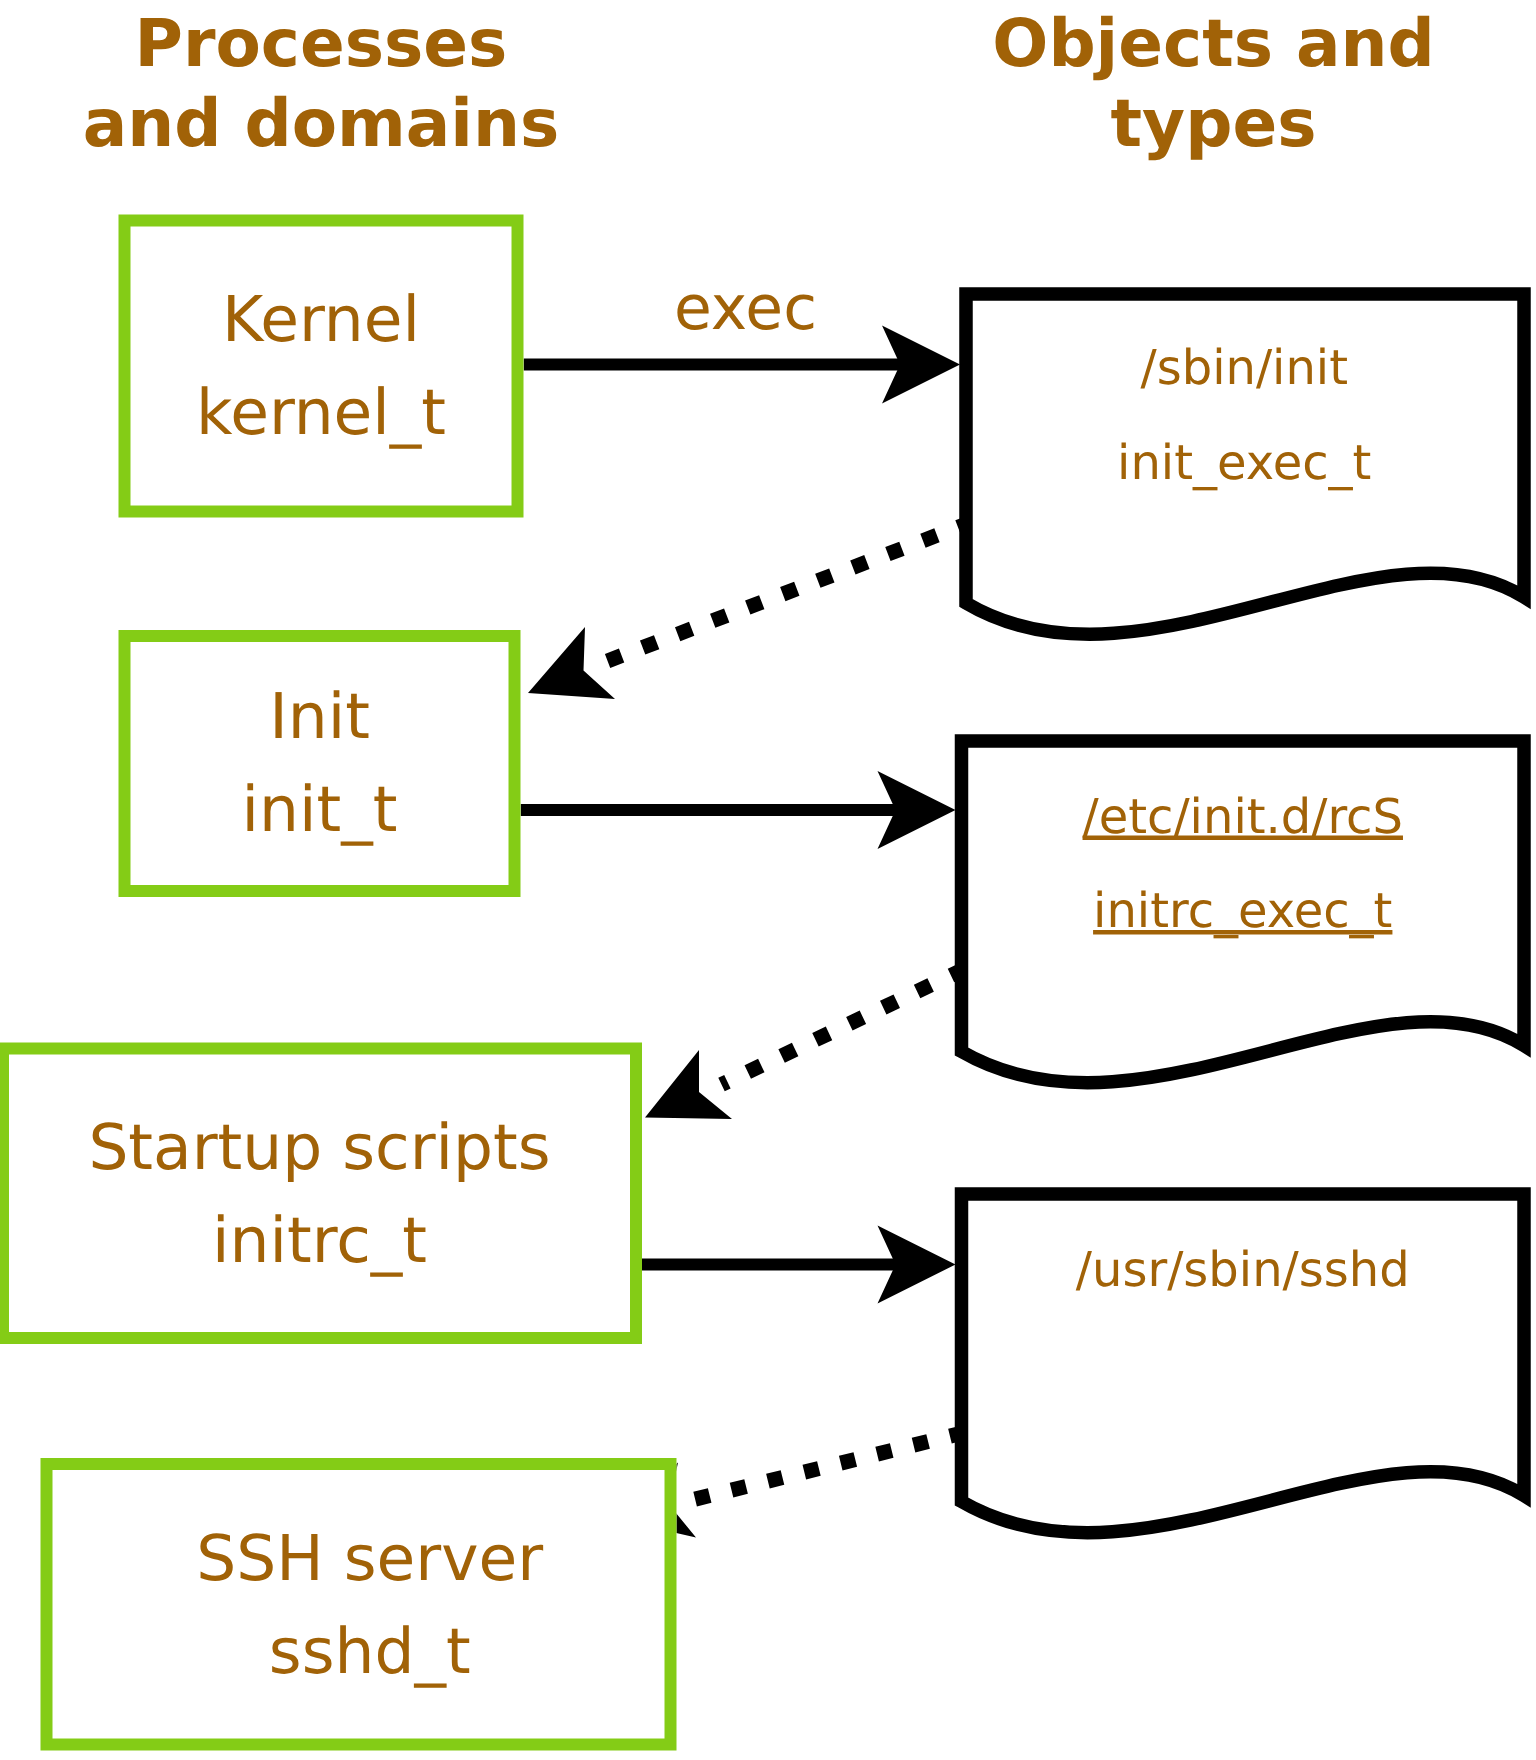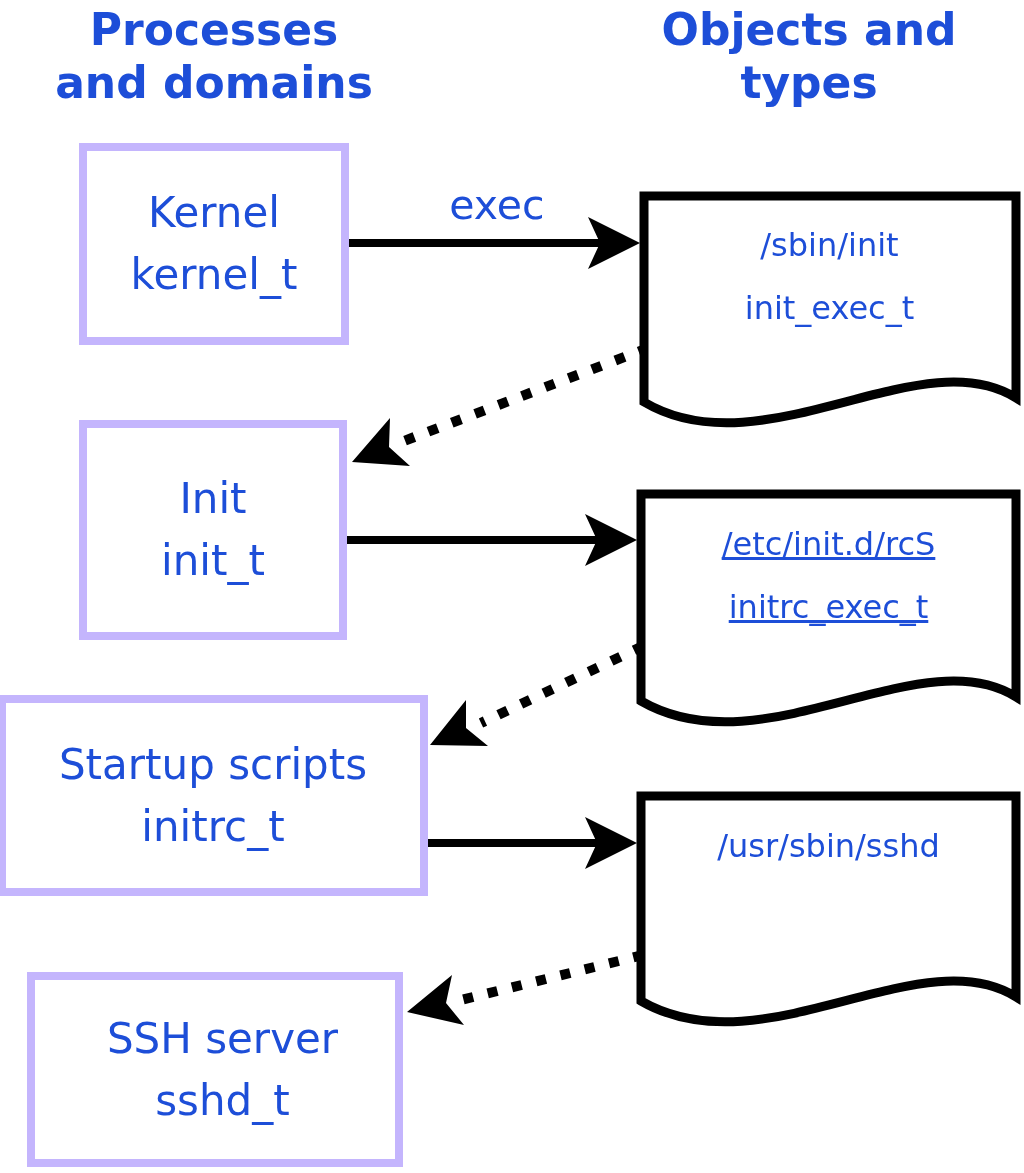--- a/index.html
+++ b/index.html
@@ -6,42 +6,42 @@
     margin: 0;
     padding: 0;
     background: #ffffff;
   }
   #canvas {
     position: relative;
     width: 1024px;
     height: 1173px;
     background: #ffffff;
     font-family: "DejaVu Sans", "Liberation Sans", sans-serif;
-    color: #1d4ed8;
+    color: #a16207;
     overflow: hidden;
   }
   #shapes {
     position: absolute;
     left: 0;
     top: 0;
     width: 1024px;
     height: 1173px;
   }
   .heading {
     position: absolute;
     font-size: 44px;
     font-weight: bold;
     line-height: 53px;
     text-align: center;
     white-space: nowrap;
   }
   .procbox {
     position: absolute;
     box-sizing: border-box;
-    border: 8px solid #c4b5fd;
+    border: 8px solid #84cc16;
     background: #ffffff;
     display: flex;
     flex-direction: column;
     align-items: center;
     justify-content: center;
     font-size: 42px;
     line-height: 62px;
     text-align: center;
   }
   .doctext {
@@ -108,29 +108,29 @@
     <div>Objects and</div>
     <div>types</div>
   </div>
 
   <div class="arrowlabel" style="left:417px; top:181px; width:160px;">exec</div>
 
   <div class="procbox" style="left:79px; top:143px; width:270px; height:202px;">
     <span>Kernel</span>
     <span>kernel_t</span>
   </div>
-  <div class="procbox" style="left:79px; top:420px; width:268px; height:220px;">
+  <div class="procbox" style="left:79px; top:420px; width:268px; height:178px;">
     <span>Init</span>
     <span>init_t</span>
   </div>
   <div class="procbox" style="left:-2px; top:695px; width:430px; height:201px;">
     <span>Startup scripts</span>
     <span>initrc_t</span>
   </div>
-  <div class="procbox" style="left:27px; top:972px; width:376px; height:195px;padding-left:15px;">
+  <div class="procbox" style="left:27px; top:972px; width:424px; height:195px;padding-left:15px;">
     <span>SSH server</span>
     <span>sshd_t</span>
   </div>
 
   <div class="doctext" style="left:642px; top:214px;">
     <div>/sbin/init</div>
     <div>init_exec_t</div>
   </div>
   <div class="doctext" style="left:641px; top:513px;text-decoration:underline;">
     <div>/etc/init.d/rcS</div>

